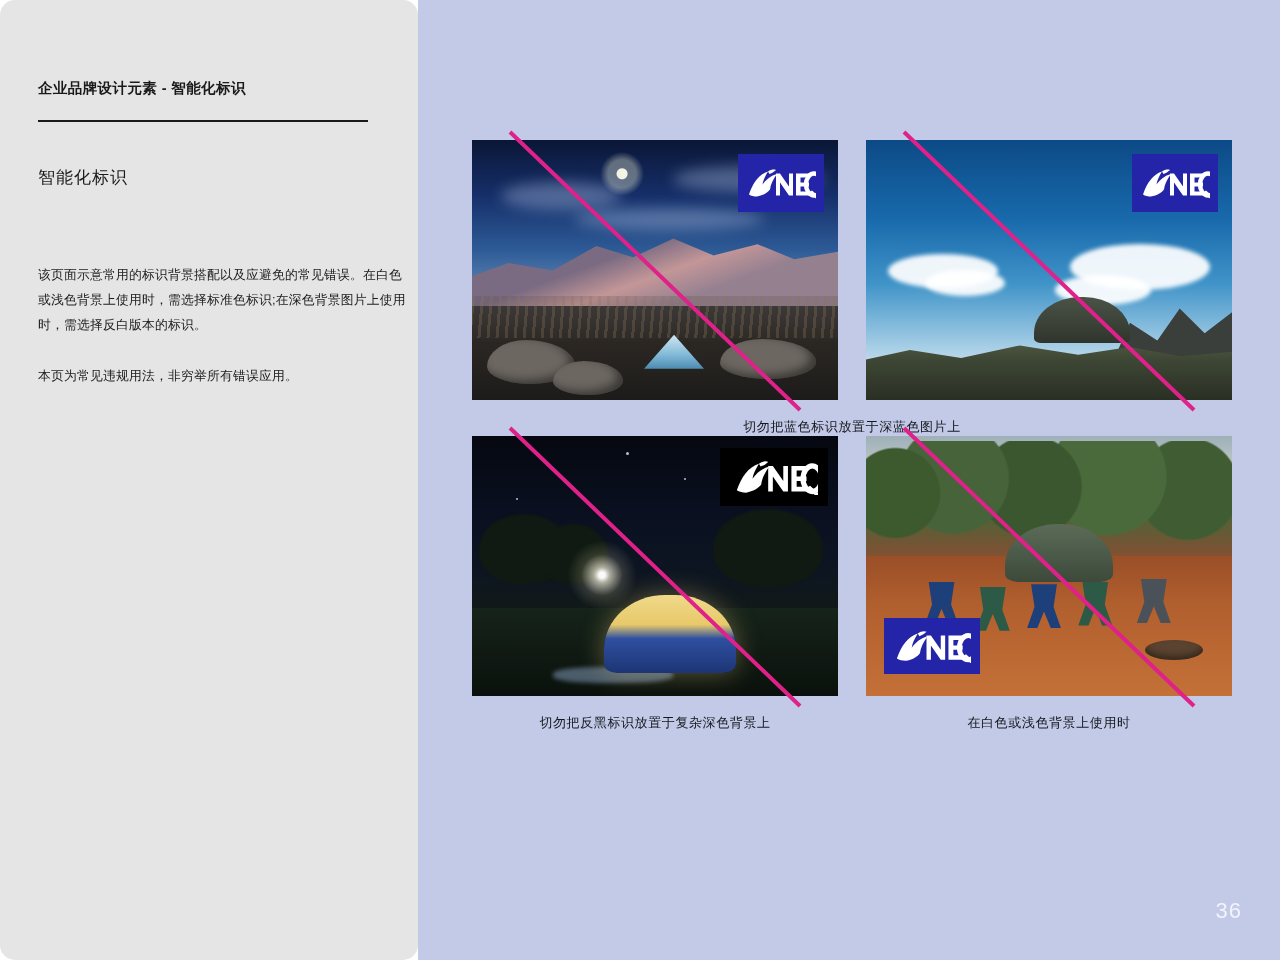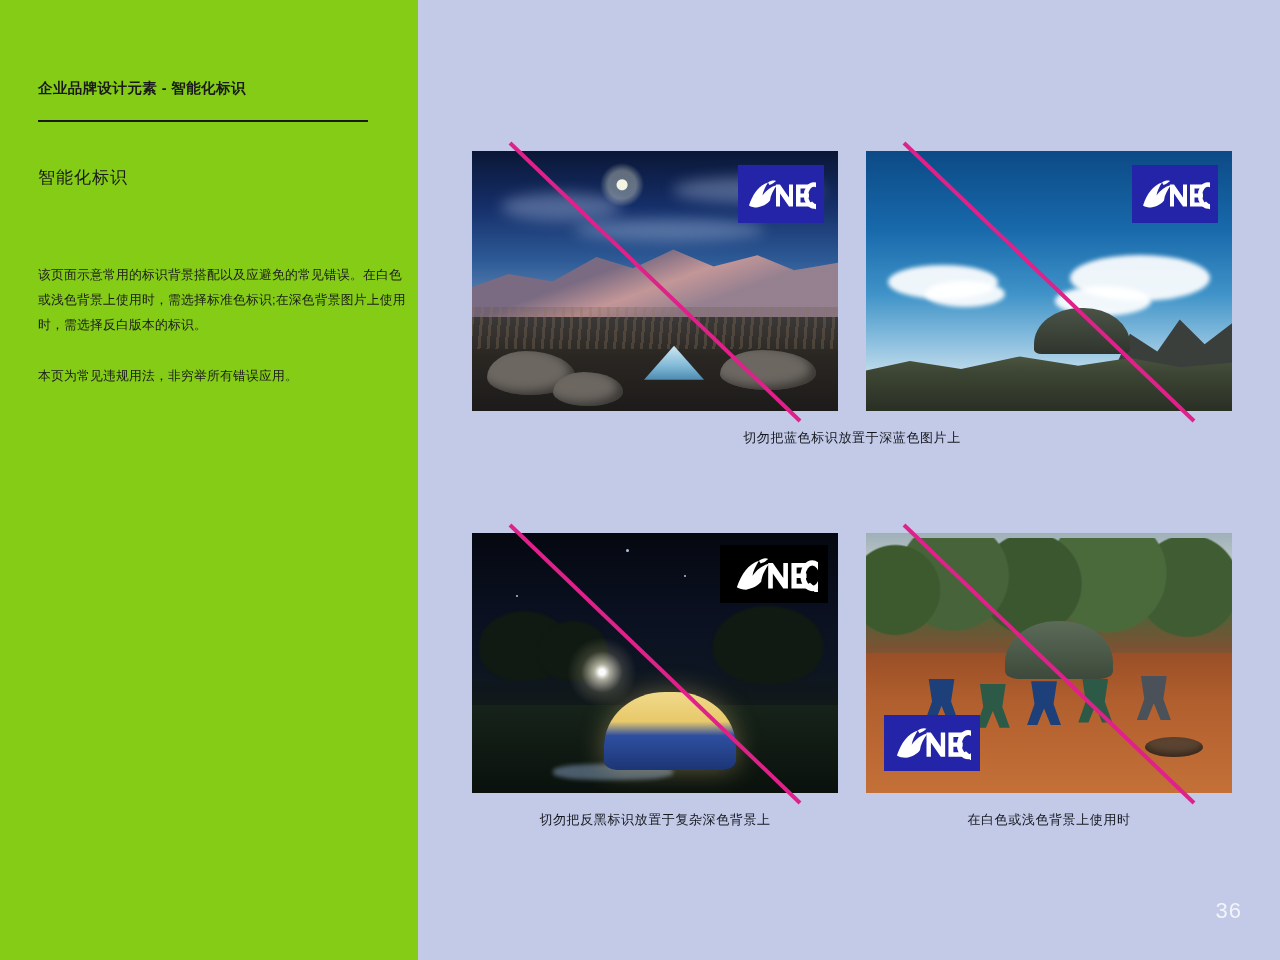--- a/index.html
+++ b/index.html
@@ -17,23 +17,24 @@
     position: relative;
     width: 1280px;
     height: 960px;
     display: flex;
   }
 
   
   .left-panel {
     width: 418px;
     height: 960px;
-    background: #84cc16;
+    background: #e5e5e5;
     position: relative;
     box-sizing: border-box;
+    border-radius: 15px;
   }
   .left-inner {
     position: absolute;
     left: 38px;
     top: 78px;
     width: 335px;
   }
   .doc-title {
     font-size: 14.5px;
     font-weight: bold;
@@ -77,29 +78,28 @@
   
   .right-panel {
     width: 862px;
     height: 960px;
     background: #c3cae8;
     position: relative;
   }
   .grid {
     position: absolute;
     left: 54px;
-    top: 151px;
+    top: 140px;
     width: 760px;
   }
   .row {
     display: flex;
     gap: 28px;
   }
   .row.second {
-    margin-top: 86px;
   }
   .cell {
     width: 366px;
   }
 
   .photo-wrap {
     position: relative;
     width: 366px;
     height: 260px;
     overflow: visible;

